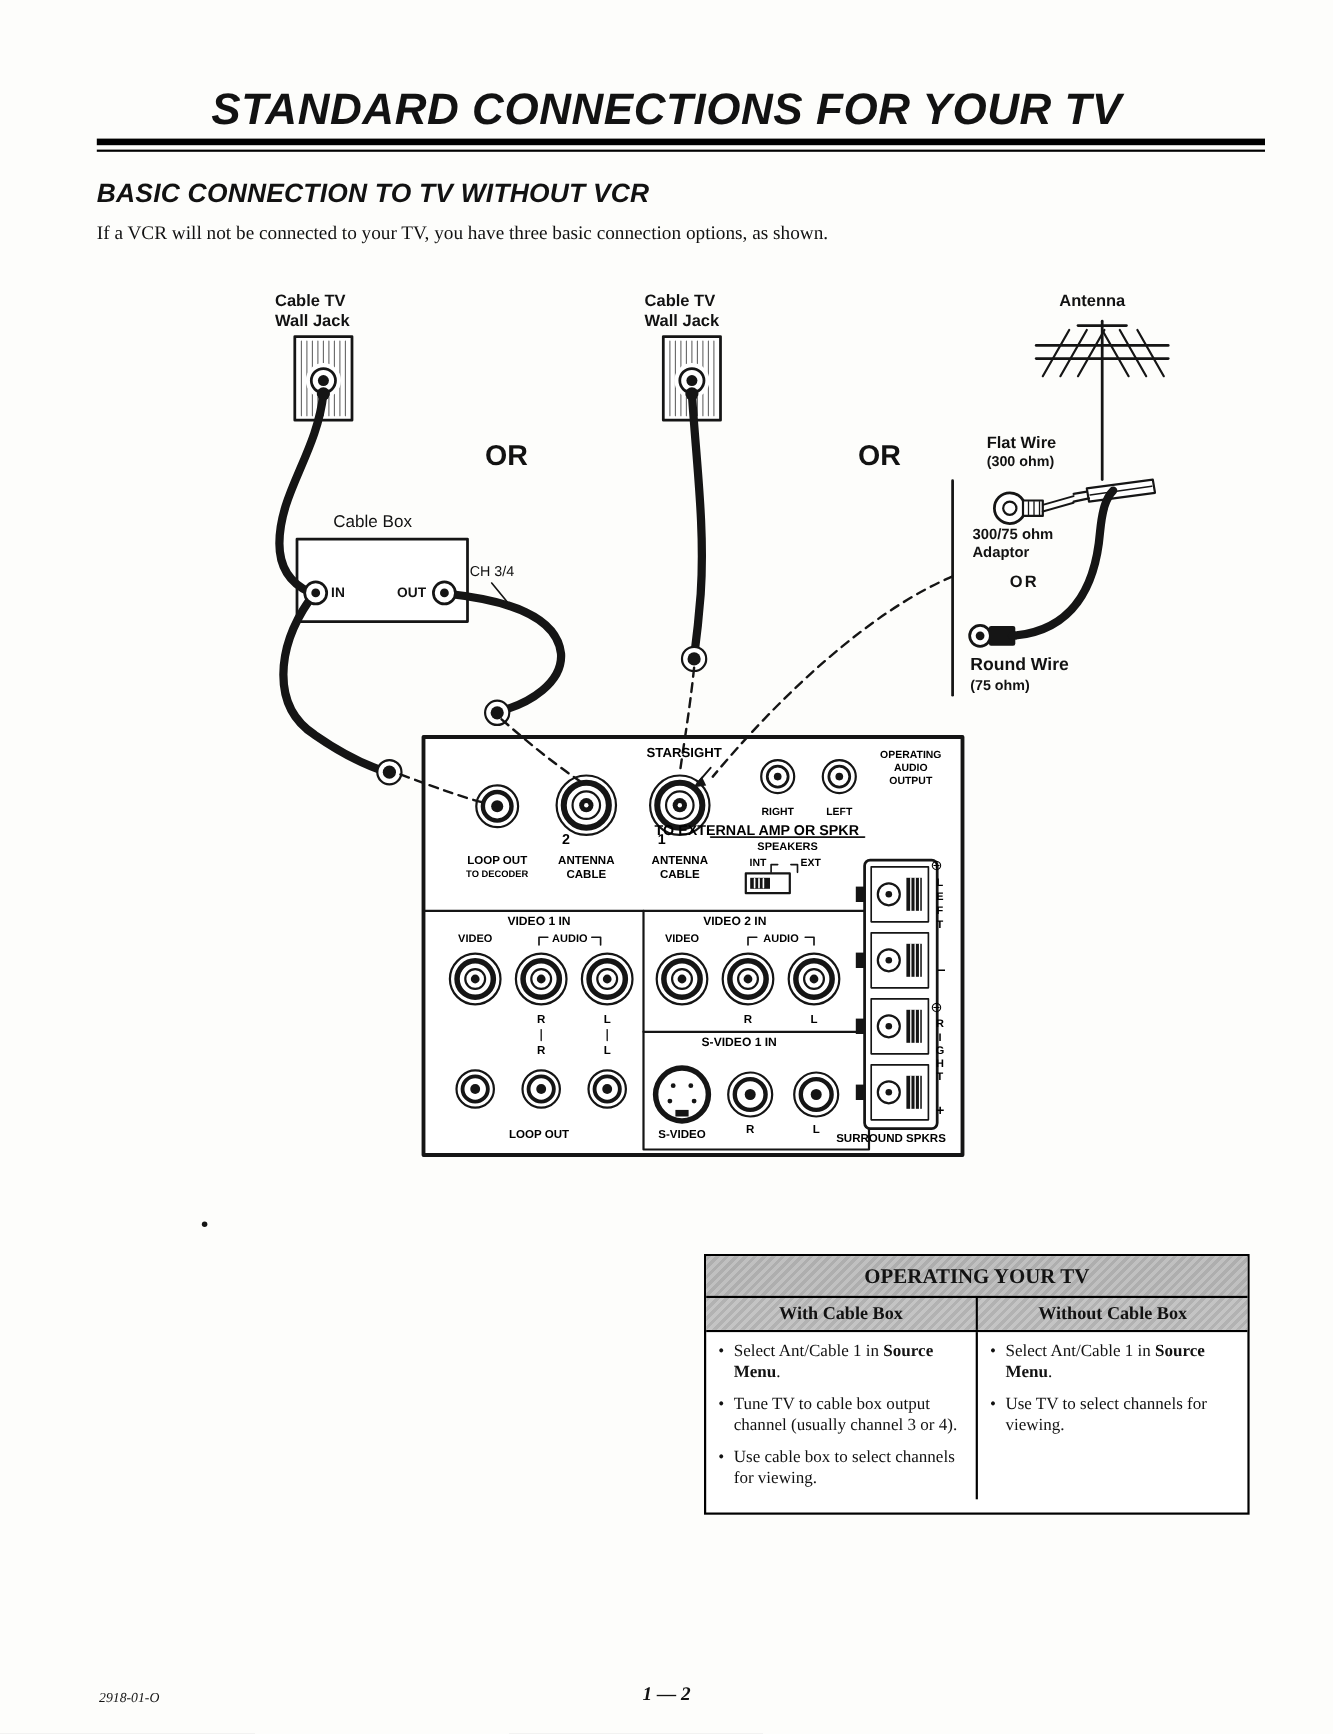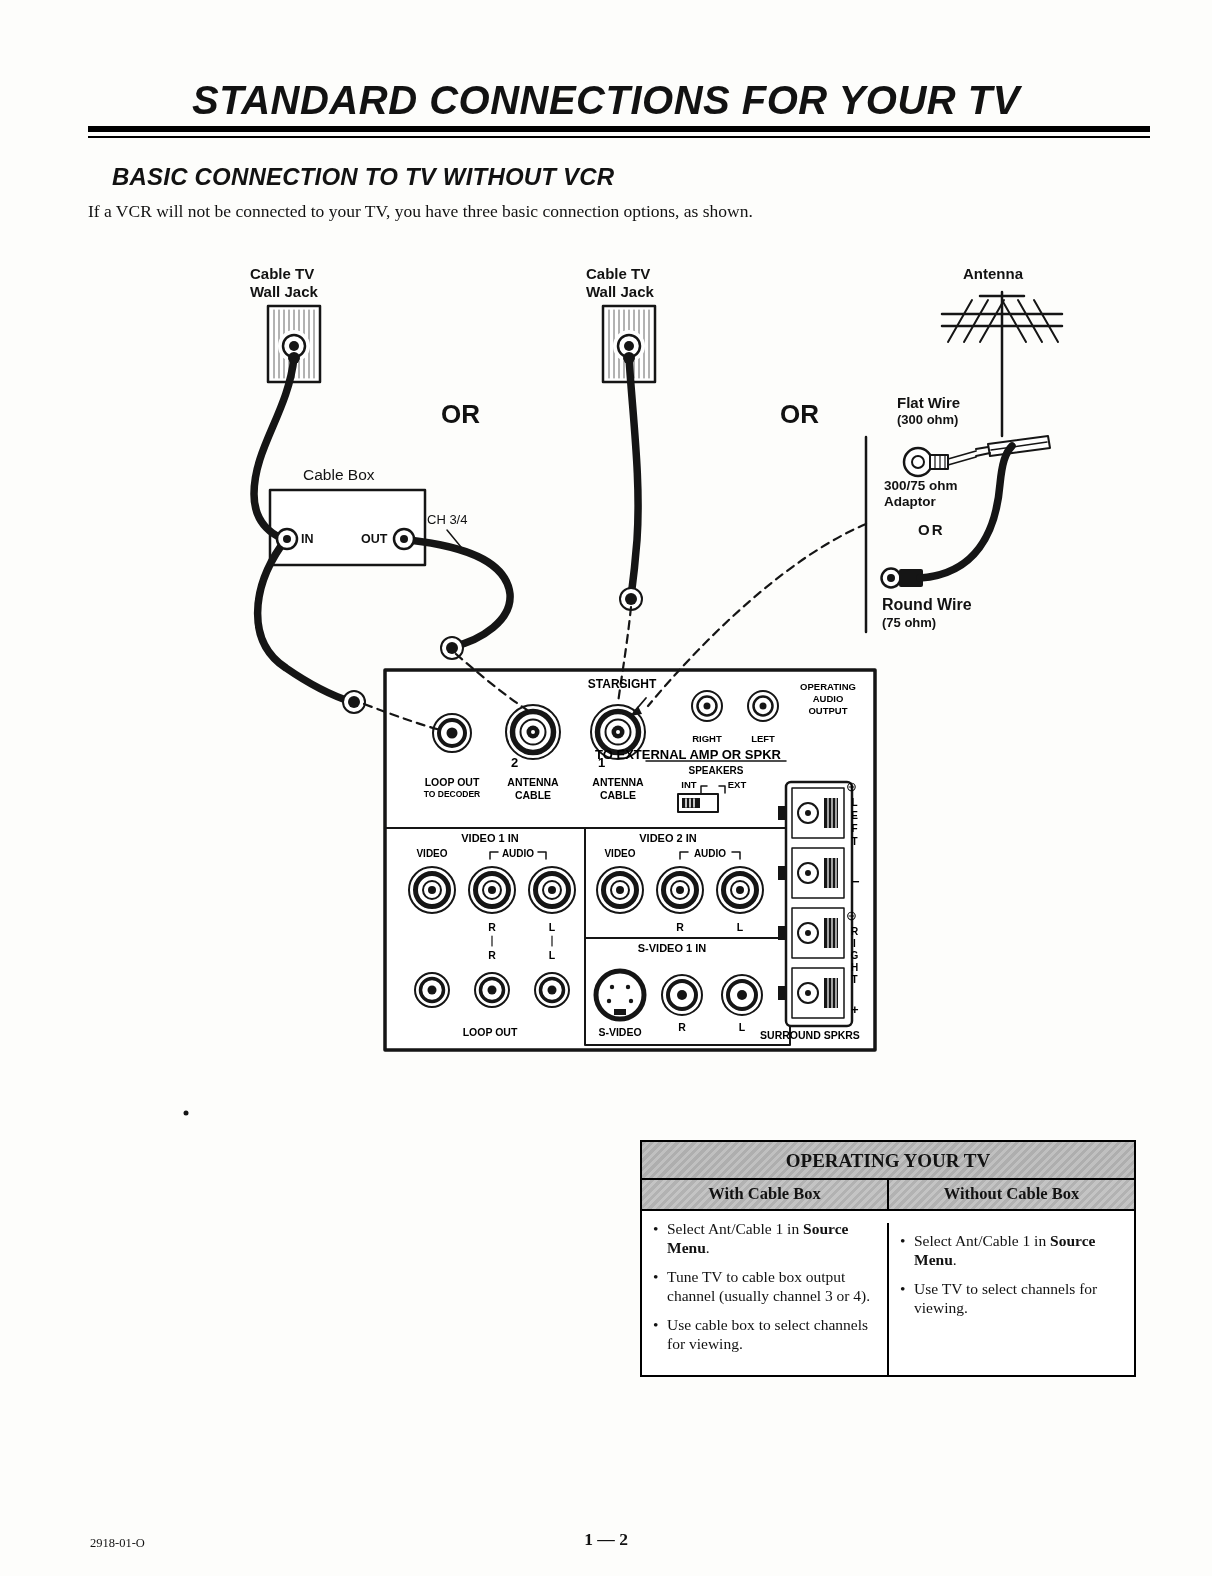--- a/index.html
+++ b/index.html
@@ -3,47 +3,47 @@
 <meta charset="utf-8">
 <style>
   * { margin:0; padding:0; box-sizing:border-box; }
   html,body { background:#e9e9e9; }
   .page {
     position:relative; width:1212px; height:1576px; margin:0 auto;
     background:#fdfdfb; color:#121212; overflow:hidden;
     font-family:"Liberation Sans", sans-serif;
   }
   .abs { position:absolute; }
-  .serif { font-family:"Liberation Serif", serif; }
+  .serif { font-family:"Liberation Serif", serif;font-style:italic; }
   .lbl { position:absolute; font-weight:bold; font-size:15px; white-space:nowrap; color:#121212; }
   .plbl { position:absolute; font-weight:bold; font-size:10.5px; white-space:nowrap; color:#000000; }
   .cx { transform:translateX(-50%); }
   .vert { writing-mode:vertical-rl; text-orientation:upright; }
   h1.title {
     position:absolute; left:0; right:0; top:78px; text-align:center;
     font-size:40px; font-style:italic; font-weight:bold; letter-spacing:.5px;
   }
   .title-rule { position:absolute; left:88px; top:126px; width:1062px; height:12px;
     border-top:6px solid #000; border-bottom:2.5px solid #000; }
   h2.section { position:absolute; left:88px; top:163px; font-size:24px;
-    font-style:italic; font-weight:bold; letter-spacing:.2px;margin-left:24px; }
+    font-style:italic; font-weight:bold; letter-spacing:.2px; }
   p.intro { position:absolute; left:88px; top:201px; width:920px;
     font-family:"Liberation Serif", serif; font-size:17.5px; }
   svg.art { position:absolute; left:0; top:0; }
 
   .optable { position:absolute; left:640px; top:1140px; width:496px;
     border:2.5px solid #000; background:#fff; font-family:"Liberation Serif", serif; }
   .optable-title { height:38px; line-height:38px; text-align:center; font-weight:bold;
     font-size:19px; border-bottom:2px solid #000;
     background:repeating-linear-gradient(135deg,#aeaeae 0 3px,#c0c0c0 3px 6px); }
   .optable-heads { display:flex; border-bottom:2px solid #000; }
   .optable-head { flex:1; text-align:center; font-weight:bold; font-size:16.5px;
     padding:4px 0 5px; background:repeating-linear-gradient(135deg,#b2b2b2 0 3px,#c4c4c4 3px 6px); }
   .optable-head + .optable-head { border-left:2px solid #000; }
-  .optable-body { display:flex; align-items:flex-end; }
+  .optable-body { display:flex; align-items:flex-start; }
   .optable-cell { flex:1; padding:9px 10px 12px 8px; min-height:152px; list-style:none; }
   .optable-cell + .optable-cell { border-left:2px solid #000; }
   .optable-cell li { list-style:none; position:relative; padding-left:17px;
     font-size:15.5px; line-height:1.22; margin-bottom:10px; }
   .optable-cell li::before { content:"\2022"; position:absolute; left:3px; }
 </style>
 </head>
 <body>
 
 <div class="page">

